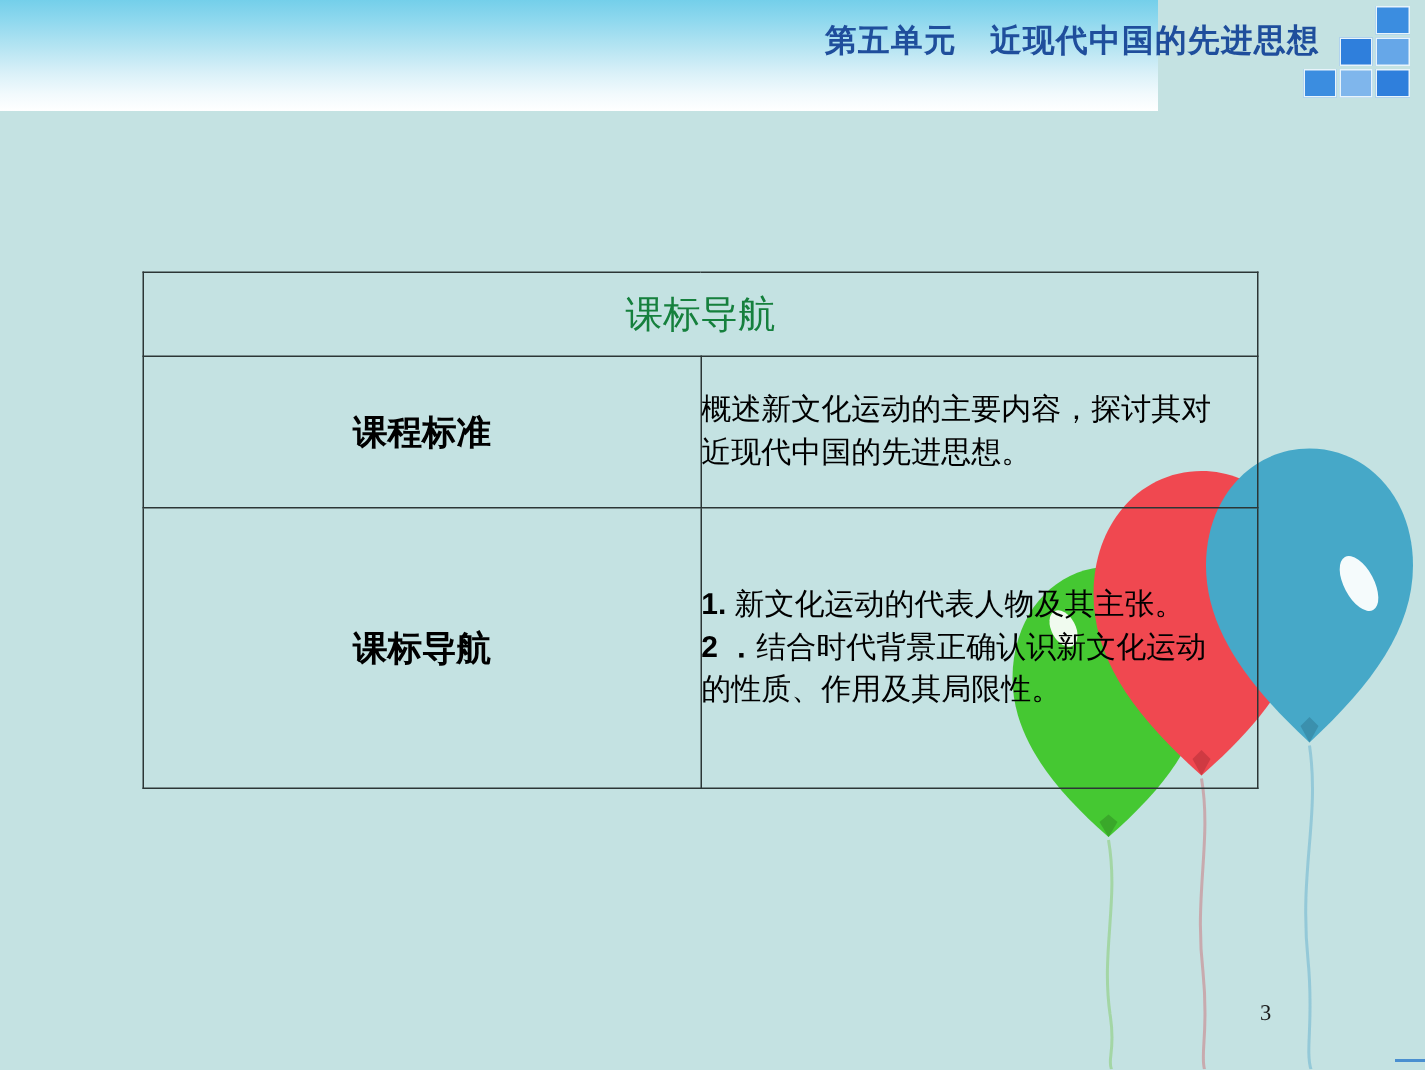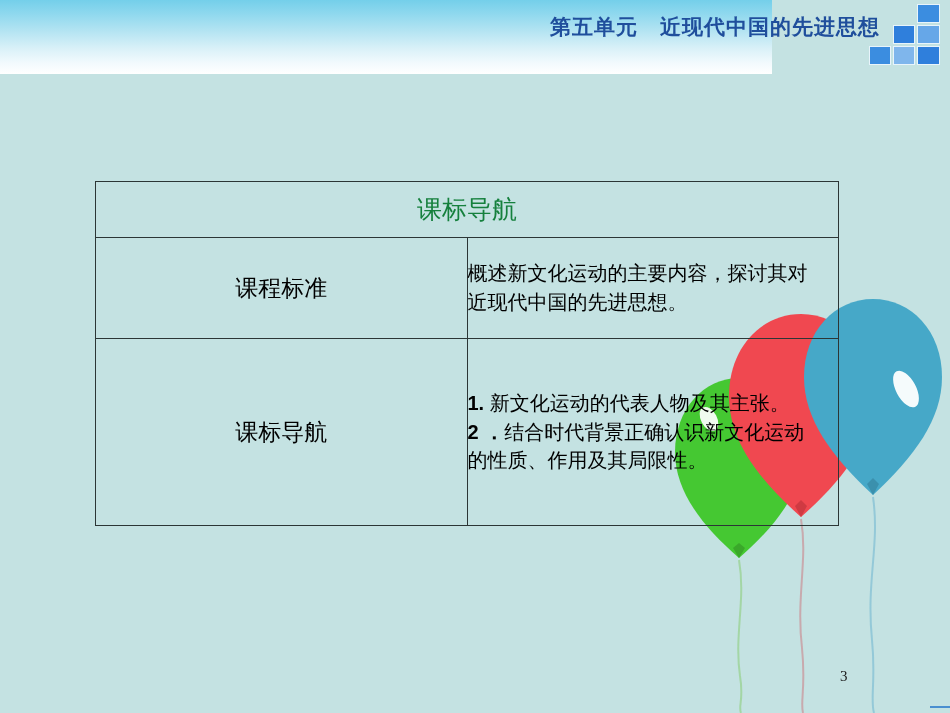--- a/index.html
+++ b/index.html
@@ -91,20 +91,21 @@
     text-align: center;
     font-size: 25px;
     color: #15803d;
     font-family: "Liberation Sans", sans-serif;
   }
   .label-cell {
     width: 188px;
     text-align: center;
     font-size: 23px;
     color: #000;
+    font-weight: bold;
   }
   .body-cell {
     padding: 6px 12px 10px 12px;
     font-size: 20px;
     line-height: 1.44;
     color: #000;
   }
   .row1 .body-cell { height: 100px; }
   .row2 .body-cell { height: 186px; }
   .body-line { white-space: pre; }

